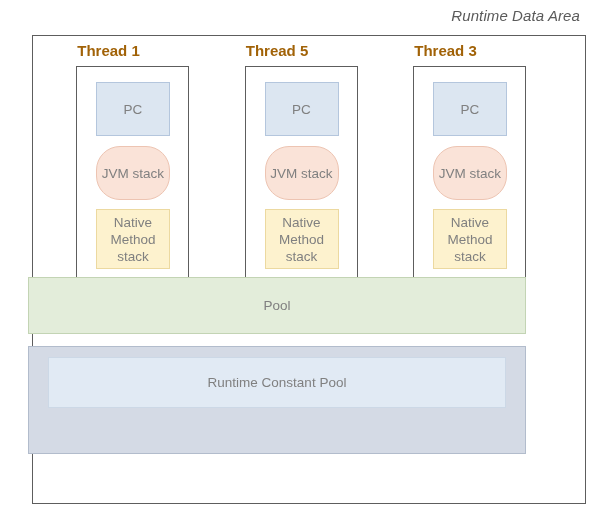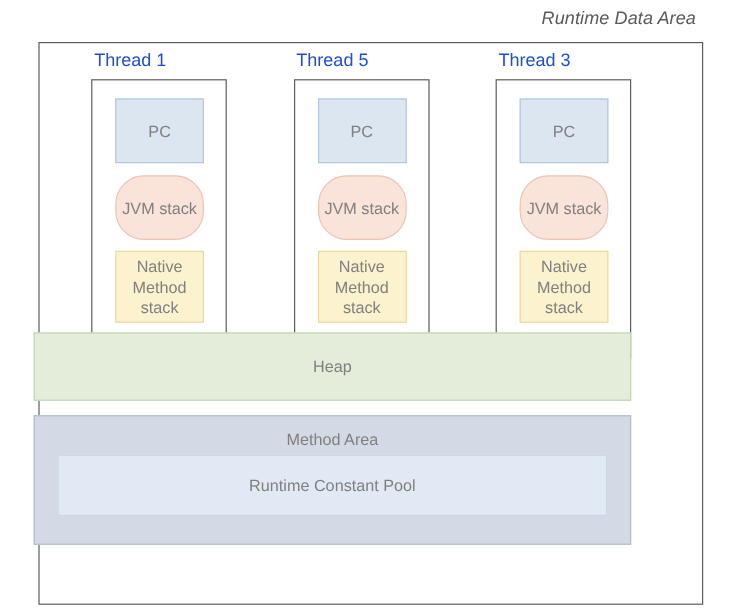--- a/index.html
+++ b/index.html
@@ -61,21 +61,22 @@
     width: 161px;
     display: flex;
     flex-direction: column;
   }
 
   .thread-label {
     height: 25px;
     line-height: 20px;
     text-align: center;
     font-size: 15px;
-    color: #1d4ed8;
+    color: #a16207;
+    font-weight: bold;
   }
 
   .thread-box {
     flex: 1;
     border: 1.6px solid #5d5d5d;
     box-sizing: border-box;
     background: #ffffff;
     padding: 15px 18px 15px 19px;
     display: flex;
     flex-direction: column;
@@ -213,20 +214,19 @@
           <span>
             <span>Native</span><br>
             <span>Method stack</span>
           </span>
         </div>
       </div>
     </div>
 
   </div>
 
-  <div class="heap-band">Heap</div>
+  <div class="heap-band">Pool</div>
 
   <div class="method-band">
-    <div class="method-title">Method Area</div>
     <div class="constant-pool">Runtime Constant Pool</div>
   </div>
 
 </div>
 
 </body></html>

